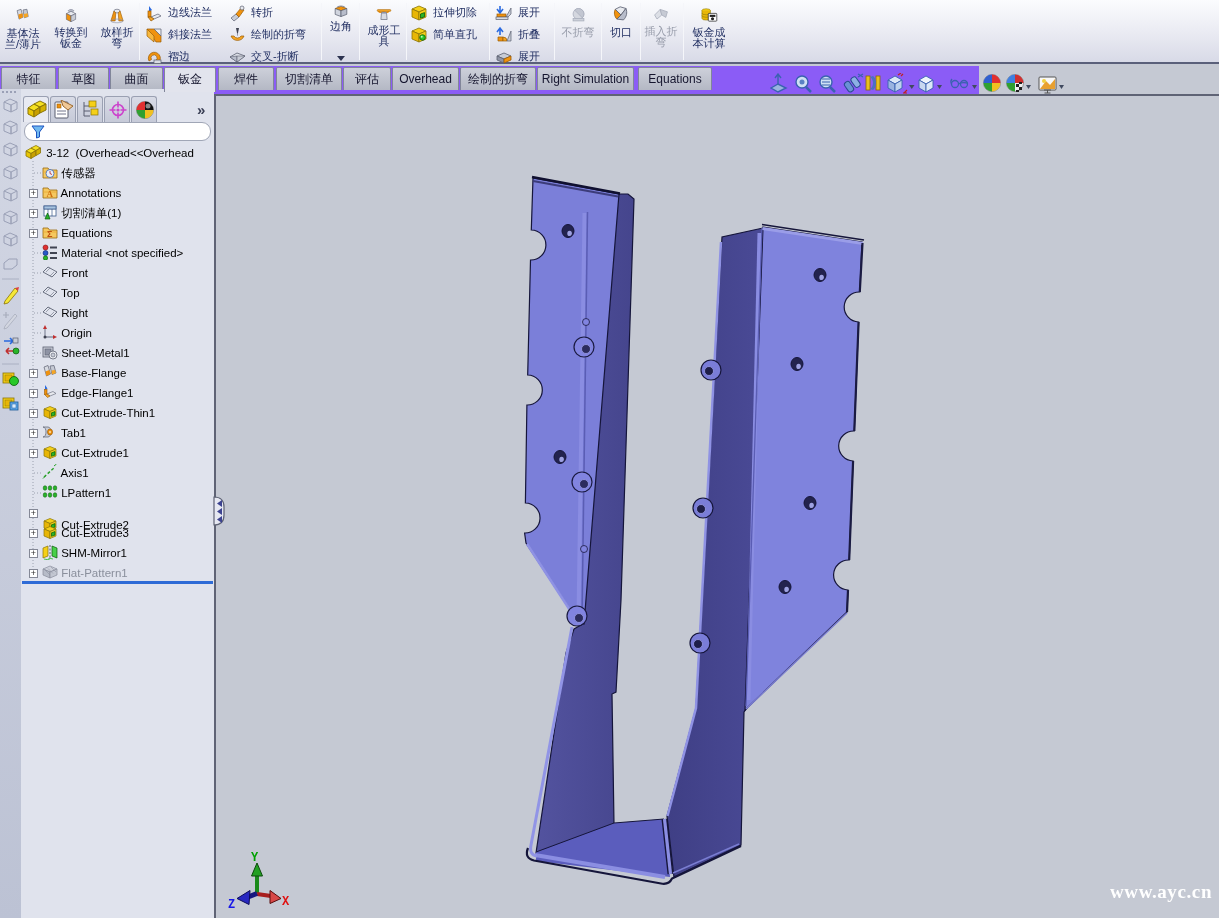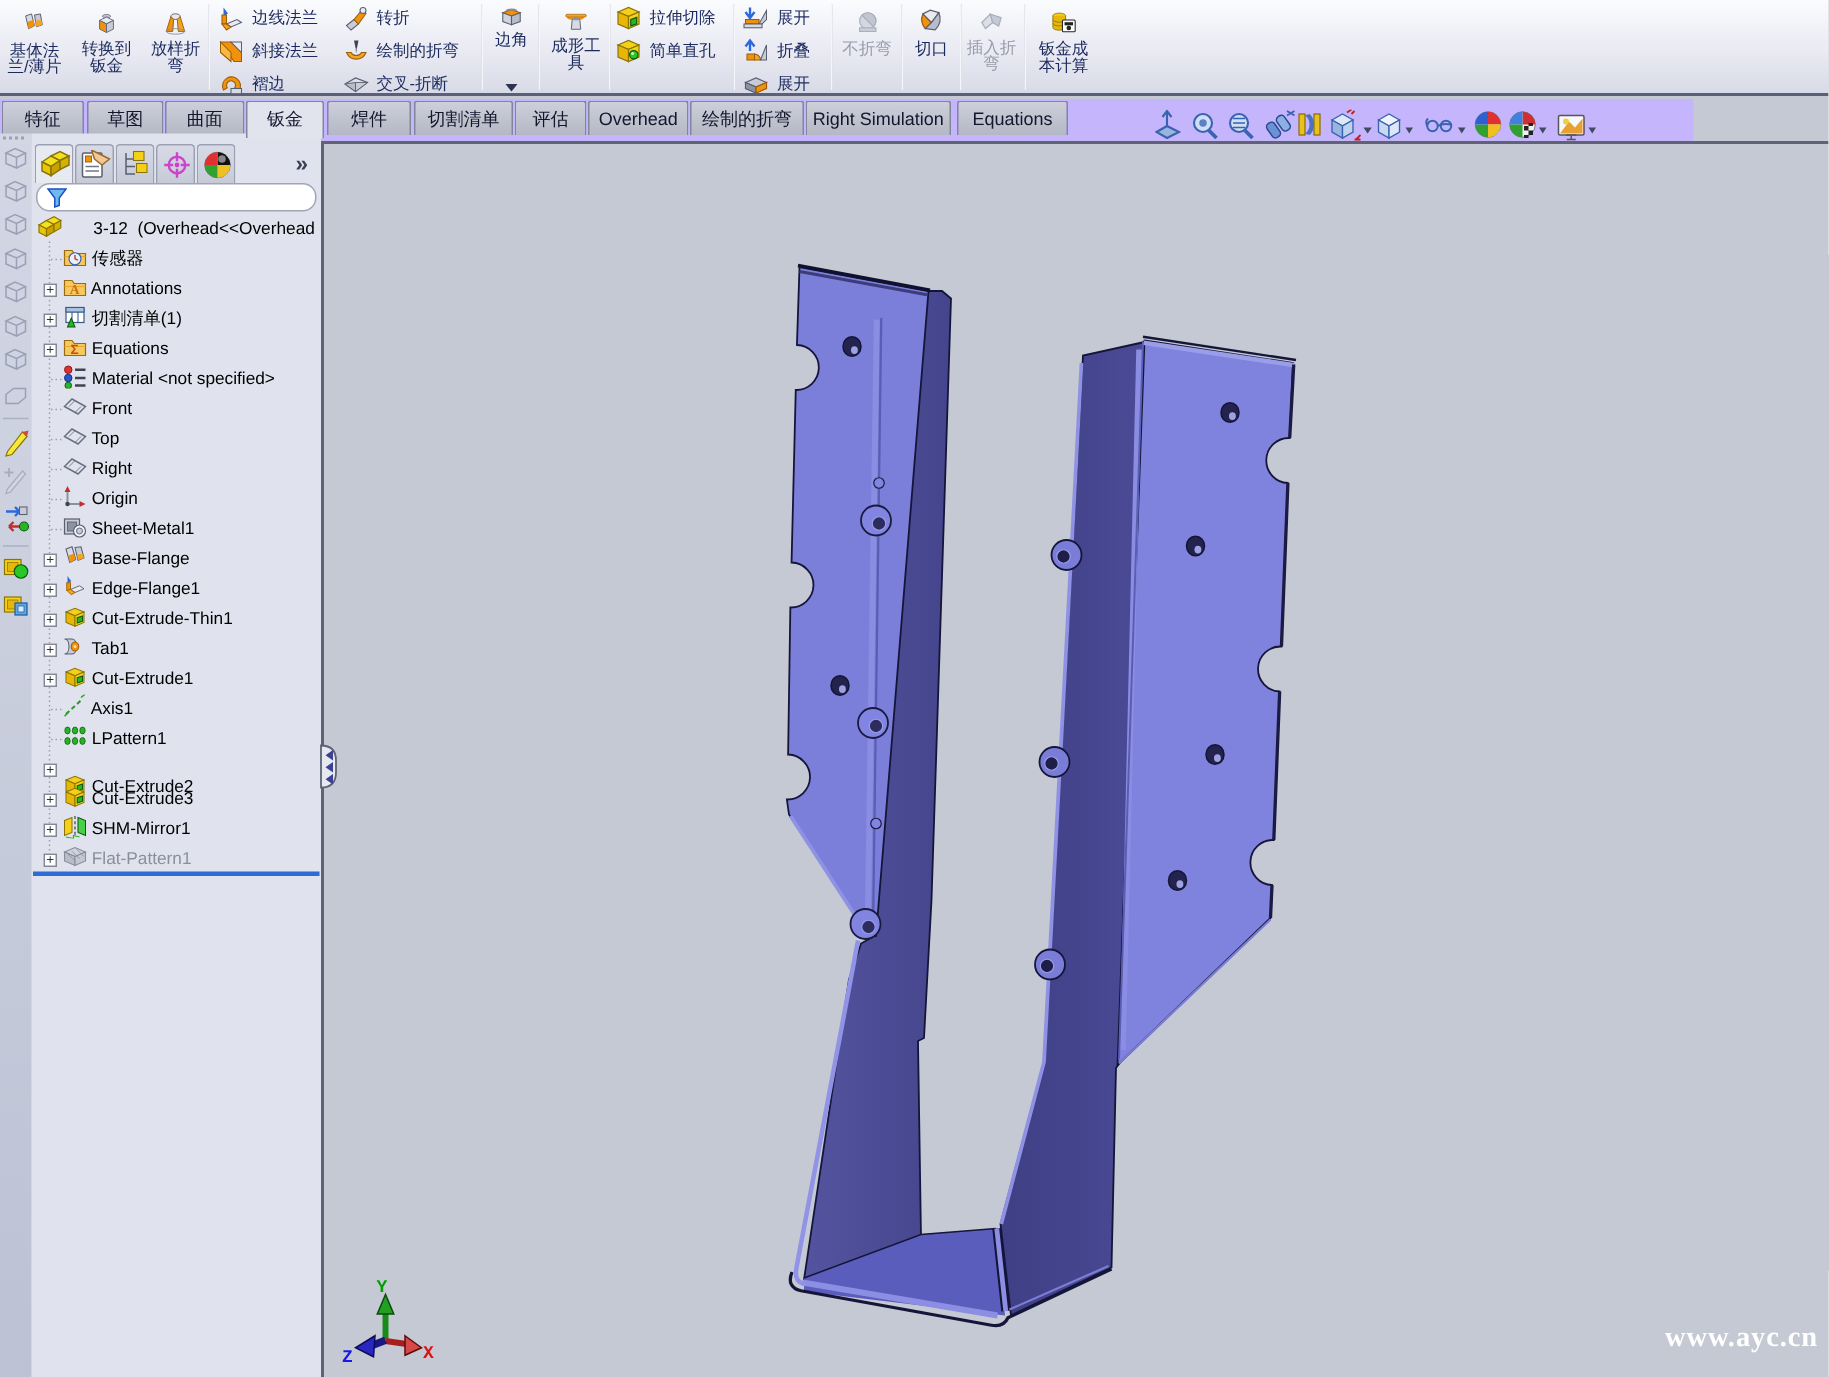--- a/index.html
+++ b/index.html
@@ -6,21 +6,21 @@
 #page{position:relative;width:1219px;height:918px;background:#c5c9d3}
 .abs{position:absolute}
 
 #toolbar{left:0;top:0;width:1219px;height:64px;background:linear-gradient(#fbfcfe,#e9eaf2 55%,#d8dae7);border-bottom:2px solid #5a607a}
 .bigbtn{position:absolute;top:0;height:64px;text-align:center;color:#1c2a5e;font-size:11px;line-height:11.5px}
 .lstrow{position:absolute;height:22px;color:#1c2a5e;font-size:11px;line-height:22px;white-space:nowrap}
 .lstrow svg{vertical-align:middle;margin-right:5px}
 .sep{position:absolute;top:3px;width:1px;height:57px;background:#b5b8c9;border-right:1px solid #f5f6fa}
 .gray{color:#989dab}
 
-#tabband{left:0;top:66px;width:1129px;height:30px;background:#c4b5fd}
+#tabband{left:0;top:66px;width:979px;height:30px;background:#8b5cf6}
 .tab{position:absolute;top:1px;height:23px;background:linear-gradient(#cdd0da,#b4b8c4);border:1px solid #81869a;border-bottom:none;border-radius:2px 2px 0 0;color:#15152e;font-size:12px;text-align:center;line-height:22px}
 .tabactive{background:#e2e4ed;height:25px;z-index:3}
 #vline1{left:214px;top:96px;width:2px;height:822px;background:#5f6375}
 #hline1{left:214px;top:94px;width:1005px;height:2px;background:#5f6375}
 
 #lstrip{left:0;top:89px;width:21px;height:829px;background:linear-gradient(180deg,#d3d7e4,#bcc2d4)}
 
 #lpanel{left:21px;top:89px;width:193px;height:829px;background:#e0e3ed}
 .ptab{position:absolute;top:7px;width:26px;height:26px;border:1px solid #9aa0b2;border-bottom:none;border-radius:3px 3px 0 0;background:linear-gradient(#d8dbe6,#c6cad8)}
 .ptabact{background:#e8eaf2}
@@ -417,21 +417,21 @@
             <path d="M1 5 L8 2 L15 5 L8 8 Z" fill="#c8ccd6" stroke="#6a6f80" stroke-width=".7"></path>
             <path d="M1 5 L8 8 L8 14 L1 11 Z" fill="#aab0bc" stroke="#6a6f80" stroke-width=".7"></path>
             <path d="M15 5 L8 8 L8 14 L15 11 Z" fill="#b8bdc8" stroke="#6a6f80" stroke-width=".7"></path>
             <path d="M3 6 l5 5 M6 4.5 l5 5 M9 3 l5 5" stroke="#6a6f80" stroke-width=".5"></path>
           </g>
  </defs>
       </svg>
  <div id="tree">
   <div class="trow" style="left:4px;top:0px"><svg width="17" height="16">
             <use href="#i-part"></use>
-          </svg> <span style="margin-left:17px">3-12&nbsp; (Overhead&lt;&lt;Overhead</span></div>
+          </svg> <span style="margin-left:1px">3-12&nbsp; (Overhead&lt;&lt;Overhead</span></div>
   <div class="trow" style="left:21px;top:20px"><svg width="16" height="16">
             <use href="#i-sens"></use>
           </svg> 传感器</div>
   <div class="trow" style="left:21px;top:40px"><svg width="16" height="16">
             <use href="#i-ann"></use>
           </svg> Annotations</div>
   <div class="trow" style="left:21px;top:60px"><svg width="16" height="16">
             <use href="#i-cut"></use>
           </svg> 切割清单(1)</div>
   <div class="trow" style="left:21px;top:80px"><svg width="16" height="16">

